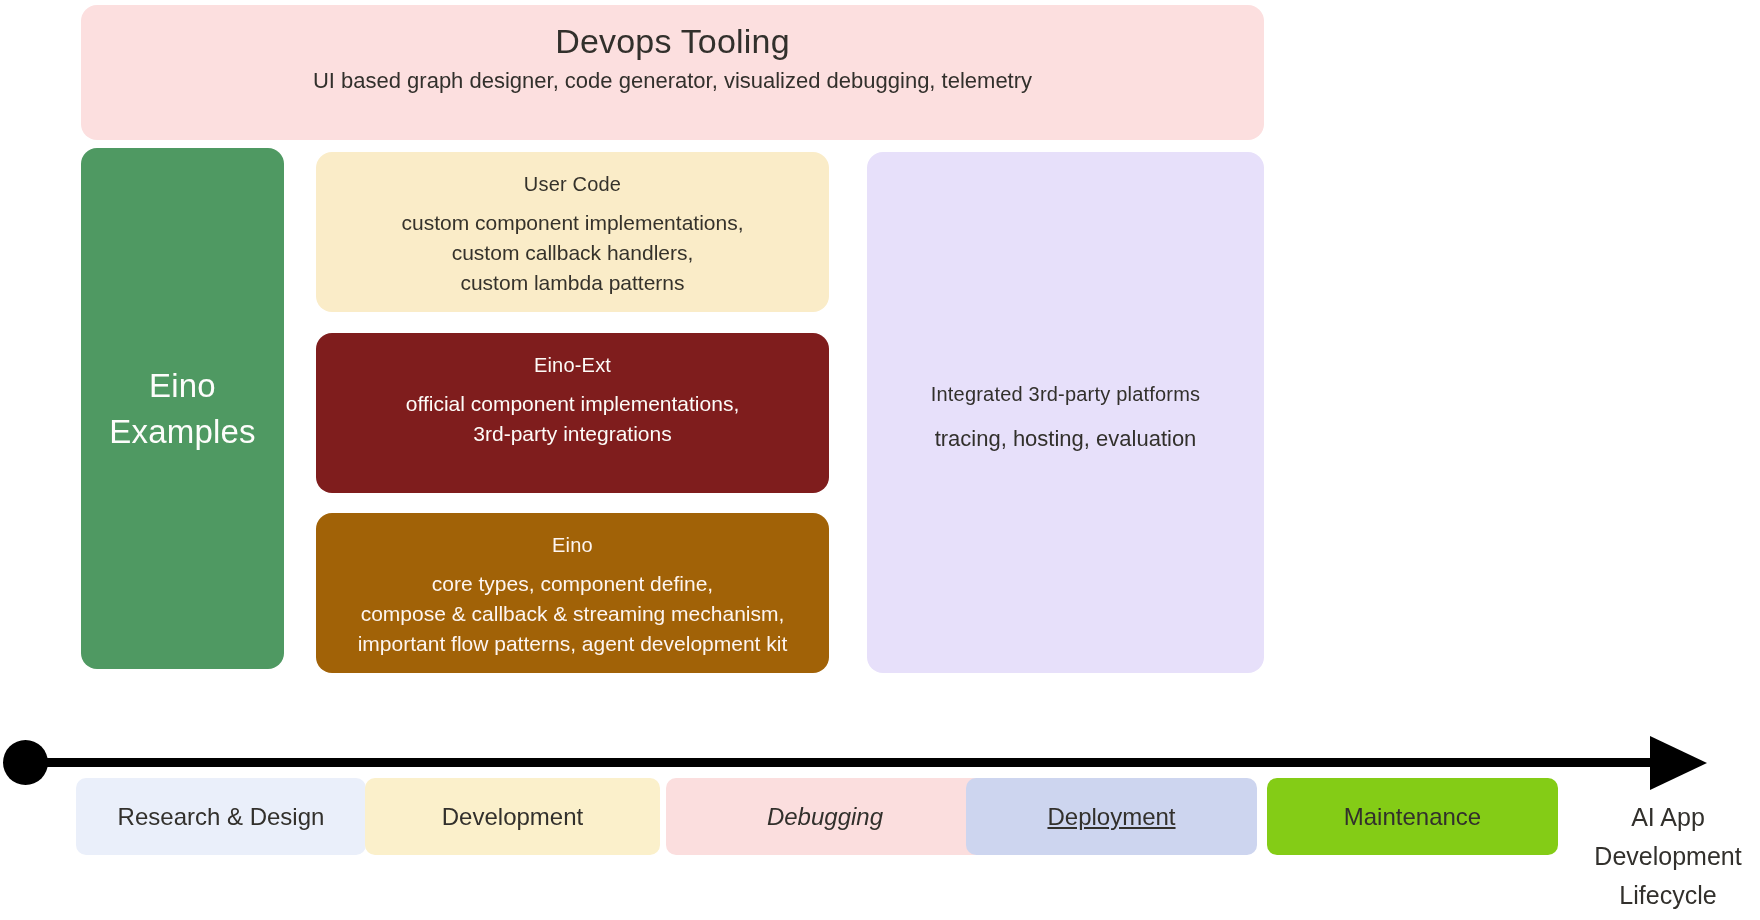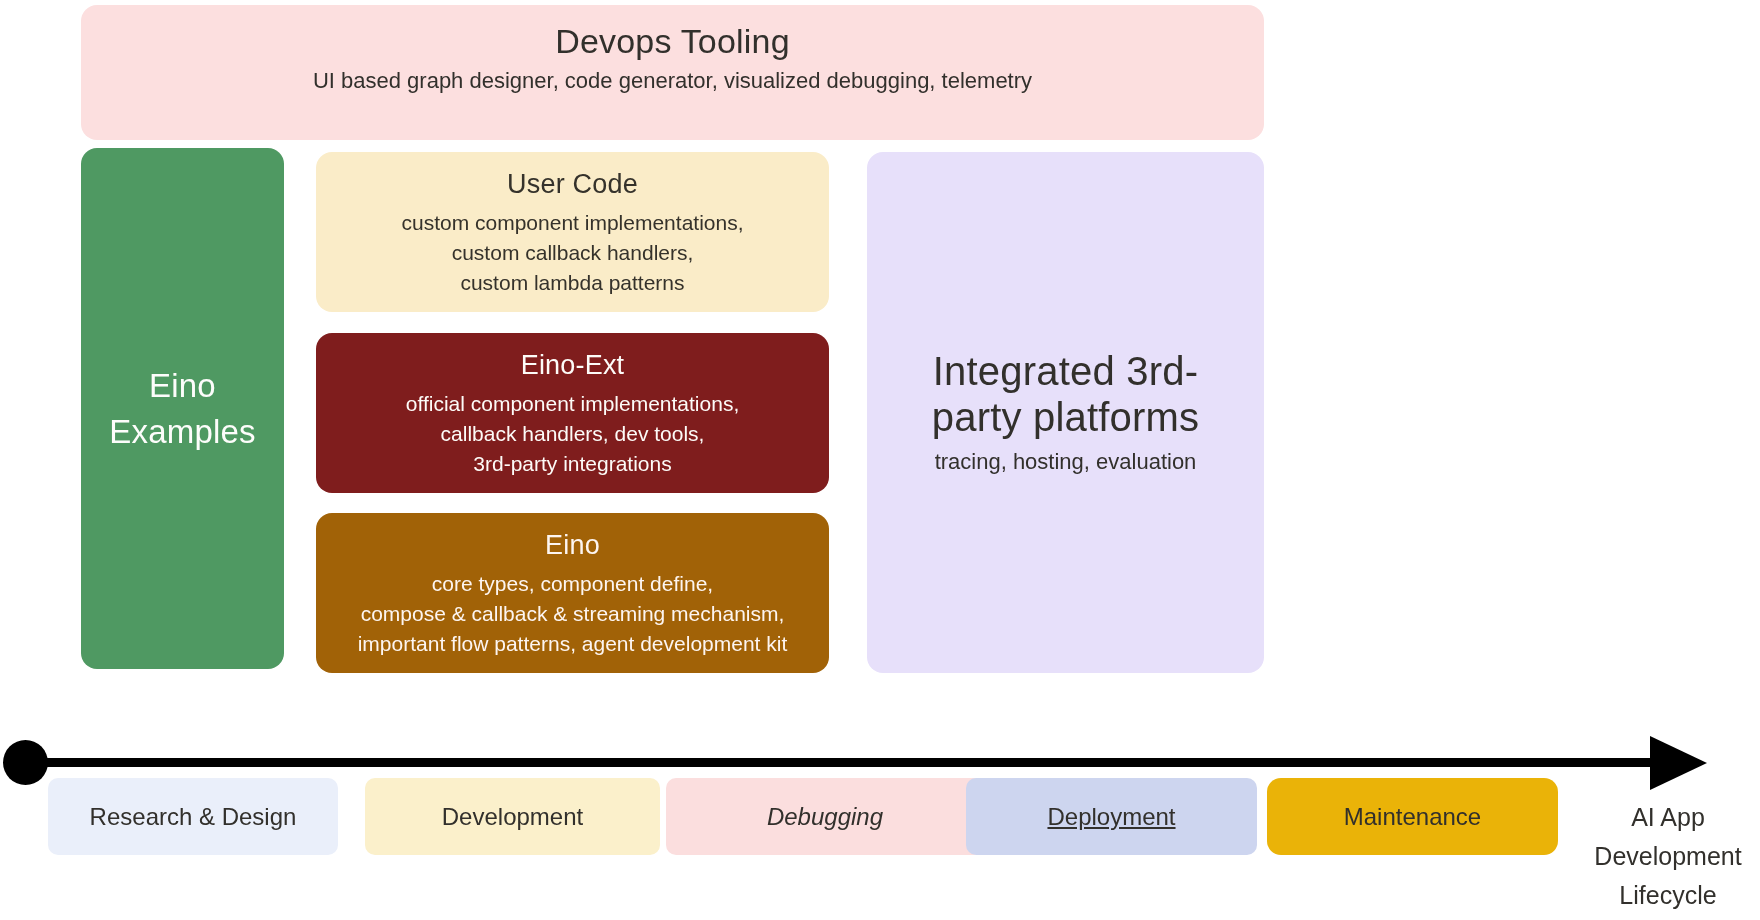--- a/index.html
+++ b/index.html
@@ -15,21 +15,21 @@
     overflow: hidden;
   }
   .box {
     position: absolute;
     border-radius: 16px;
     box-sizing: border-box;
     text-align: center;
     margin-left: 24px;
   }
   .box-title {
-    font-size: 27px;
+    font-size: 20px;
     line-height: 42px;
     letter-spacing: 0.2px;
   }
   .box-sub {
     font-size: 21px;
     line-height: 30px;
   }
 
   
   .devops { left: 57px; top: 5px; width: 1183px; height: 135px; padding-top: 13px; }
@@ -48,21 +48,21 @@
   .stack-user { top: 152px; }
   .stack-ext  { top: 333px; }
   .stack-core { top: 513px; }
   .stack-box .box-title { margin-bottom: 3px; }
 
   
   .platforms {
     left: 843px; top: 152px; width: 397px; height: 521px;
     display: flex; flex-direction: column; align-items: center; justify-content: center;
   }
-  .platforms .box-title { font-size: 40px; line-height: 46px; padding: 0 30px; }
+  .platforms .box-title { font-size: 20px; line-height: 46px; padding: 0 30px; }
   .platforms .box-sub { font-size: 22px; line-height: 30px; margin-top: 7px; }
 
   
   .axis-line {
     position: absolute;
     left: 25px; top: 758px;
     width: 1636px; height: 9px;
     background: #000000;
   }
   .axis-dot {
@@ -82,21 +82,21 @@
   }
 
   
   .stage {
     position: absolute;
     top: 778px; height: 77px;
     border-radius: 10px;
     display: flex; align-items: center; justify-content: center;
     font-size: 24px;
   }
-  .stage-1 { left: 48px;   width: 290px; }
+  .stage-1 { left: 76px;   width: 290px; }
   .stage-2 { left: 365px;  width: 295px; }
   .stage-3 { left: 666px;  width: 318px; font-style: italic; }
   .stage-4 { left: 966px;  width: 291px; }
   .stage-5 { left: 1267px; width: 291px; }
 
   
   .lifecycle-label {
     position: absolute;
     left: 1558px; top: 798px;
     width: 220px;
@@ -122,21 +122,20 @@
   <div class="box stack-box stack-user" style="background-color: rgb(250, 236, 200); color: rgb(53, 50, 43);">
     <div class="box-title">User Code</div>
     <div class="box-sub">custom component implementations,</div>
     <div class="box-sub">custom callback handlers,</div>
     <div class="box-sub">custom lambda patterns</div>
   </div>
 
   <div class="box stack-box stack-ext" style="background-color: #7f1d1d; color: rgb(253, 251, 248);">
     <div class="box-title">Eino-Ext</div>
     <div class="box-sub">official component implementations,</div>
-    <div class="box-sub">callback handlers, dev tools,</div>
     <div class="box-sub">3rd-party integrations</div>
   </div>
 
   <div class="box stack-box stack-core" style="background-color: #a16207; color: rgb(253, 245, 241);">
     <div class="box-title">Eino</div>
     <div class="box-sub">core types, component define,</div>
     <div class="box-sub">compose &amp; callback &amp; streaming mechanism,</div>
     <div class="box-sub">important flow patterns, agent development kit</div>
   </div>
 
@@ -154,21 +153,21 @@
   </div>
   <div class="stage stage-2" style="background-color: rgb(251, 240, 203);">
     <span>Development</span>
   </div>
   <div class="stage stage-3" style="background-color: rgb(251, 222, 222);">
     <span>Debugging</span>
   </div>
   <div class="stage stage-4" style="background-color: rgb(205, 213, 239); text-decoration: underline;">
     <span>Deployment</span>
   </div>
-  <div class="stage stage-5" style="background-color: #eab308; border-radius: 14px;">
+  <div class="stage stage-5" style="background-color: #84cc16;">
     <span>Maintenance</span>
   </div>
 
   <div class="lifecycle-label">
     <div>AI App</div>
     <div>Development</div>
     <div>Lifecycle</div>
   </div>
 
 </div>

